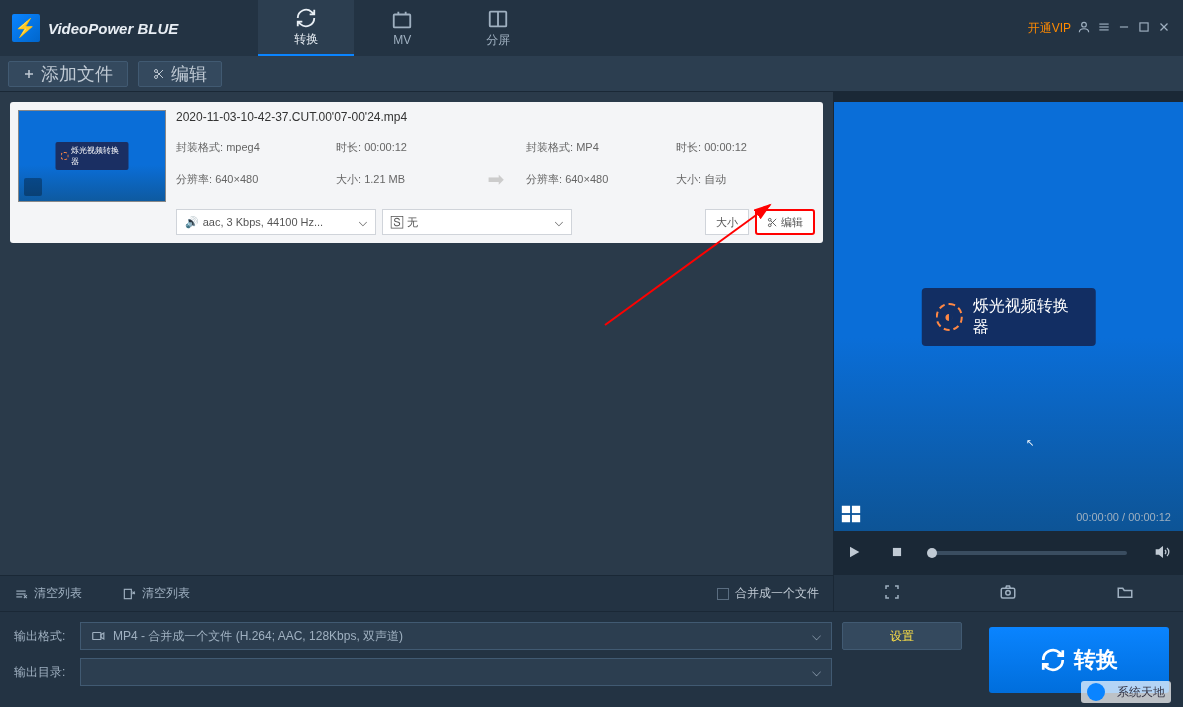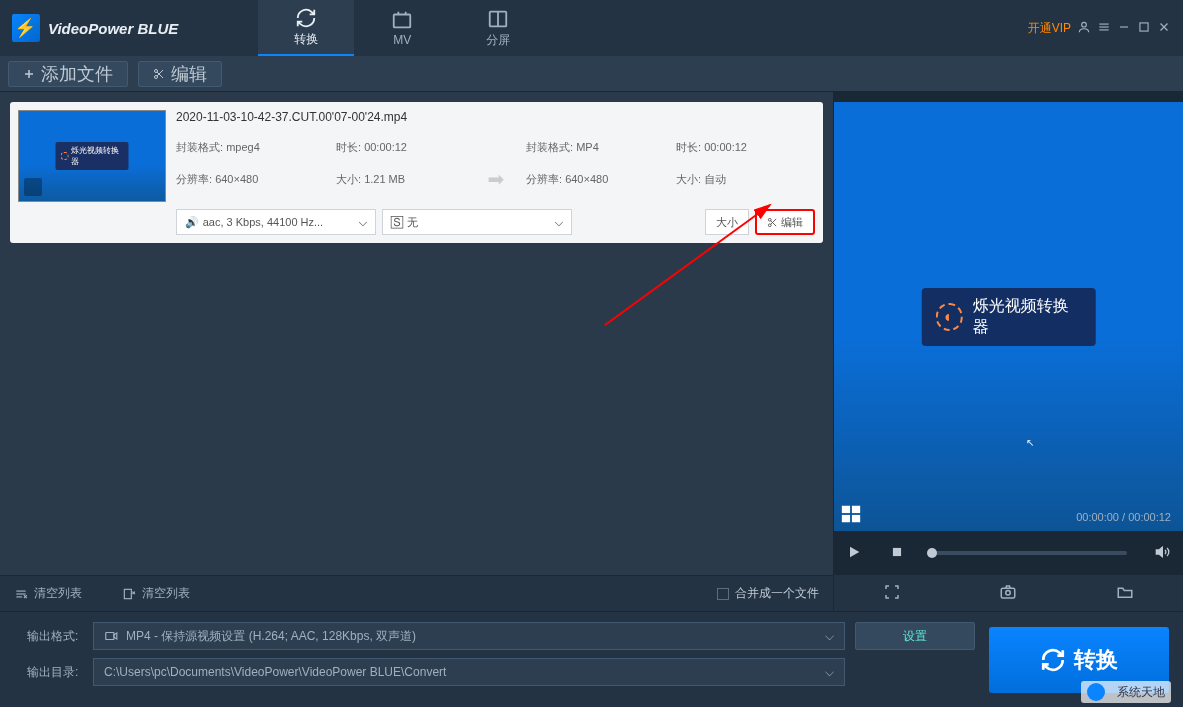--- a/index.html
+++ b/index.html
@@ -62,26 +62,26 @@
 .pv-cursor { position: absolute; left: 55%; top: 78%; color: #fff; font-size: 10px; }
 .playbar { height: 44px; background: #1a2836; display: flex; align-items: center; padding: 0 12px; gap: 28px; position: relative; }
 .playbar .time { position: absolute; right: 12px; top: -20px; font-size: 11px; color: #9fb0c0; }
 .playbtn { color: #c0cad4; cursor: pointer; }
 .track { flex: 1; height: 4px; background: #3a4d60; border-radius: 2px; position: relative; }
 .track .knob { position: absolute; left: 0; top: 50%; transform: translate(-50%,-50%); width: 10px; height: 10px; background: #c0cad4; border-radius: 50%; }
 .pv-tools { height: 36px; background: #233343; display: flex; align-items: center; justify-content: space-around; }
 .pv-tool { color: #9fb0c0; cursor: pointer; }
 
 
-.bottom { background: #233343; padding: 10px 27px 14px; border-top: 1px solid #1a2836; }
+.bottom { background: #233343; padding: 10px 14px 14px; border-top: 1px solid #1a2836; }
 .brow { display: flex; align-items: center; gap: 10px; margin-bottom: 8px; }
 .blabel { width: 56px; color: #9fb0c0; font-size: 12px; }
 .bsel { flex: 1; max-width: 752px; height: 28px; background: #2c3e50; border: 1px solid #415a72; display: flex; align-items: center; padding: 0 10px; color: #9fb0c0; font-size: 12px; gap: 8px; cursor: pointer; }
 .bsel .chev { margin-left: auto; }
-.bbtn { width: 120px; height: 28px; background: #34495e; border: 1px solid #415a72; color: #5eead4; display: flex; align-items: center; justify-content: center; font-size: 12px; cursor: pointer; border-radius: 2px; }
+.bbtn { width: 120px; height: 28px; background: #34495e; border: 1px solid #415a72; color: #fde047; display: flex; align-items: center; justify-content: center; font-size: 12px; cursor: pointer; border-radius: 2px; }
 .convert-btn { width: 180px; height: 66px; background: linear-gradient(180deg,#0a84ff,#006edc); color: #fff; display: flex; align-items: center; justify-content: center; gap: 8px; font-size: 22px; font-weight: bold; border-radius: 3px; cursor: pointer; position: absolute; right: 14px; bottom: 14px; }
 .convert-btn svg { width: 26px; height: 26px; }
 
 .watermark { position: absolute; right: 12px; bottom: 4px; display: flex; align-items: center; gap: 12px; font-size: 12px; color: #334; background: rgba(255,255,255,0.7); padding: 2px 6px; border-radius: 3px; }
 .watermark .wmicon { width: 18px; height: 18px; background: #0a84ff; border-radius: 50%; }
 </style>
 </head>
 <body>
 
 <div class="titlebar">
@@ -291,31 +291,30 @@
 </div>
 
 <div class="bottom">
   <div class="brow">
     <div class="blabel">输出格式:</div>
     <div class="bsel">
       <svg width="14" height="14" viewBox="0 0 24 24" fill="none" stroke="currentColor" stroke-width="2">
           <rect x="3" y="6" width="14" height="12" rx="1"></rect>
           <polygon points="17,10 22,7 22,17 17,14"></polygon>
         </svg>
-      <span>MP4 - 保持源视频设置 (H.264; AAC, 128Kbps, 双声道)</span>
+      <span>MP4 - 合并成一个文件 (H.264; AAC, 128Kbps, 双声道)</span>
       <span class="chev">⌵</span>
     </div>
     <div class="bbtn">
         <span>设置</span>
       </div>
   </div>
   <div class="brow" style="margin-bottom:8px">
     <div class="blabel">输出目录:</div>
     <div class="bsel">
-      <span>C:\Users\pc\Documents\VideoPower\VideoPower BLUE\Convert</span>
       <span class="chev">⌵</span>
     </div>
   </div>
   <div class="convert-btn">
     <svg viewBox="0 0 24 24" fill="none" stroke="#fff" stroke-width="2.5">
         <path d="M3 12a9 9 0 0 1 15-6.7L21 8M21 3v5h-5M21 12a9 9 0 0 1-15 6.7L3 16M3 21v-5h5"></path>
       </svg>
     <span>转换</span>
   </div>
 </div>

